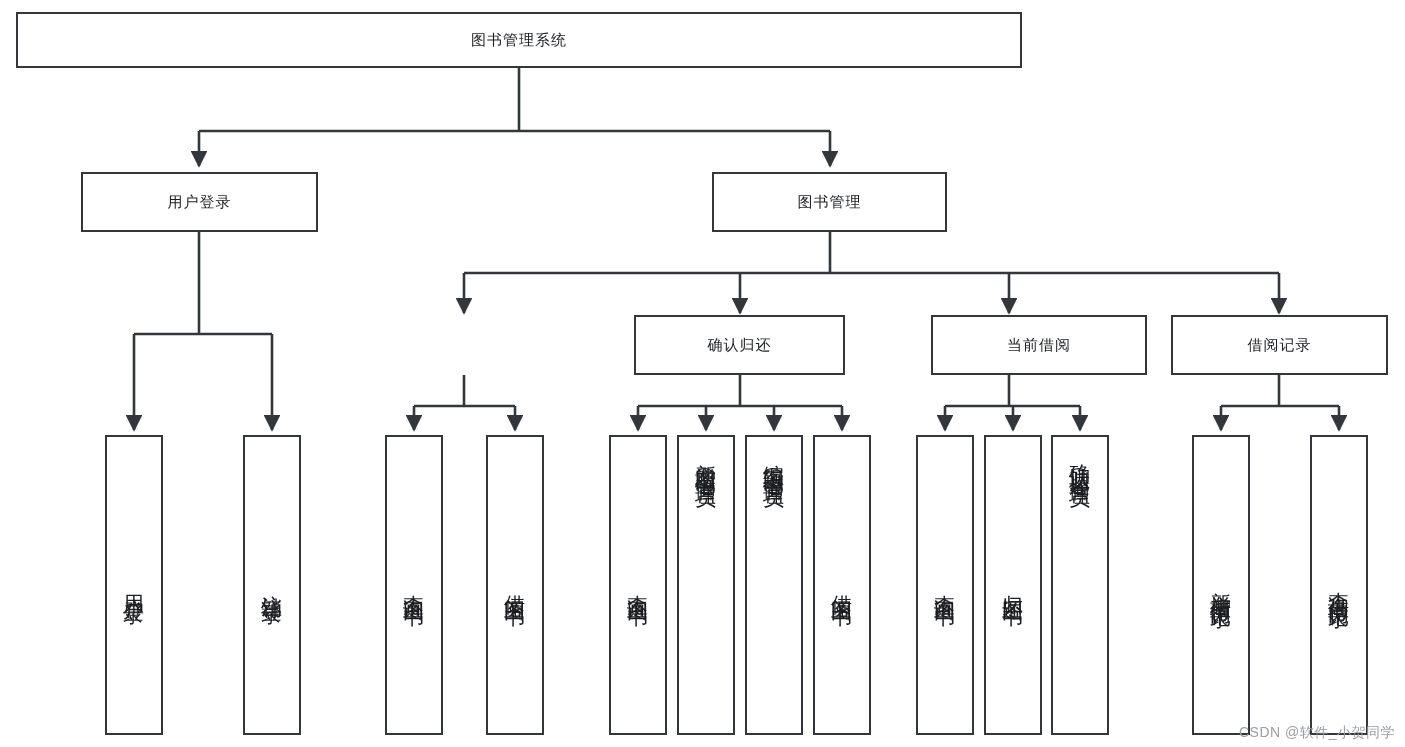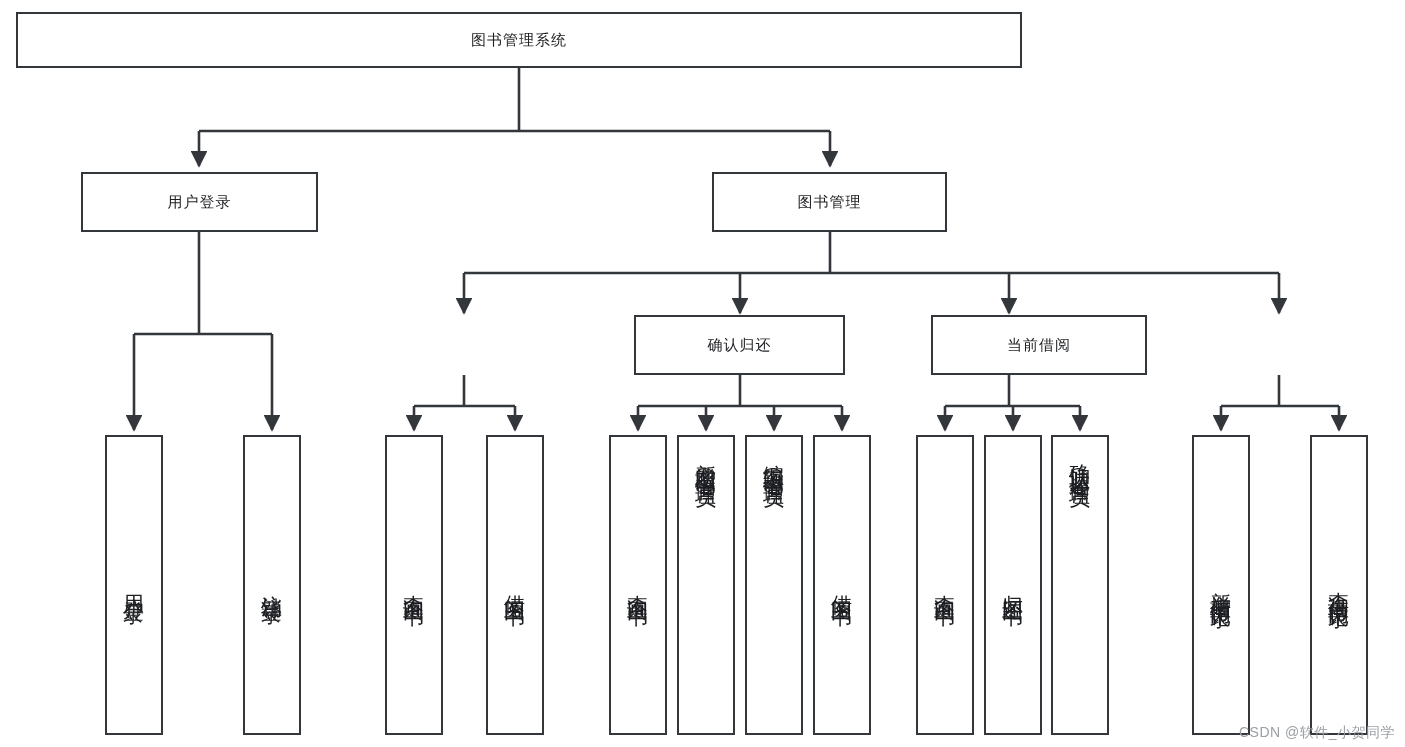--- a/index.html
+++ b/index.html
@@ -134,20 +134,23 @@
   <div class="node horiz" style="left:712px; top:172px; width:235px; height:60px;">
     <span>图书管理</span>
   </div>
 
   <div class="node horiz" style="left:634px; top:315px; width:211px; height:60px;">
     <span>确认归还</span>
   </div>
   <div class="node horiz" style="left:931px; top:315px; width:216px; height:60px;">
     <span>当前借阅</span>
   </div>
+  <div class="node horiz" style="left:1171px; top:315px; width:217px; height:60px;">
+    <span>借阅记录</span>
+  </div>
 
   <div class="node vert center" style="left:105px; top:435px; width:58px; height:300px;">
     <span class="vlabel">用户登录</span>
   </div>
   <div class="node vert center" style="left:243px; top:435px; width:58px; height:300px;">
     <span class="vlabel">注销登录</span>
   </div>
 
   <div class="node vert center" style="left:385px; top:435px; width:58px; height:300px;">
     <span class="vlabel">查询图书</span>

